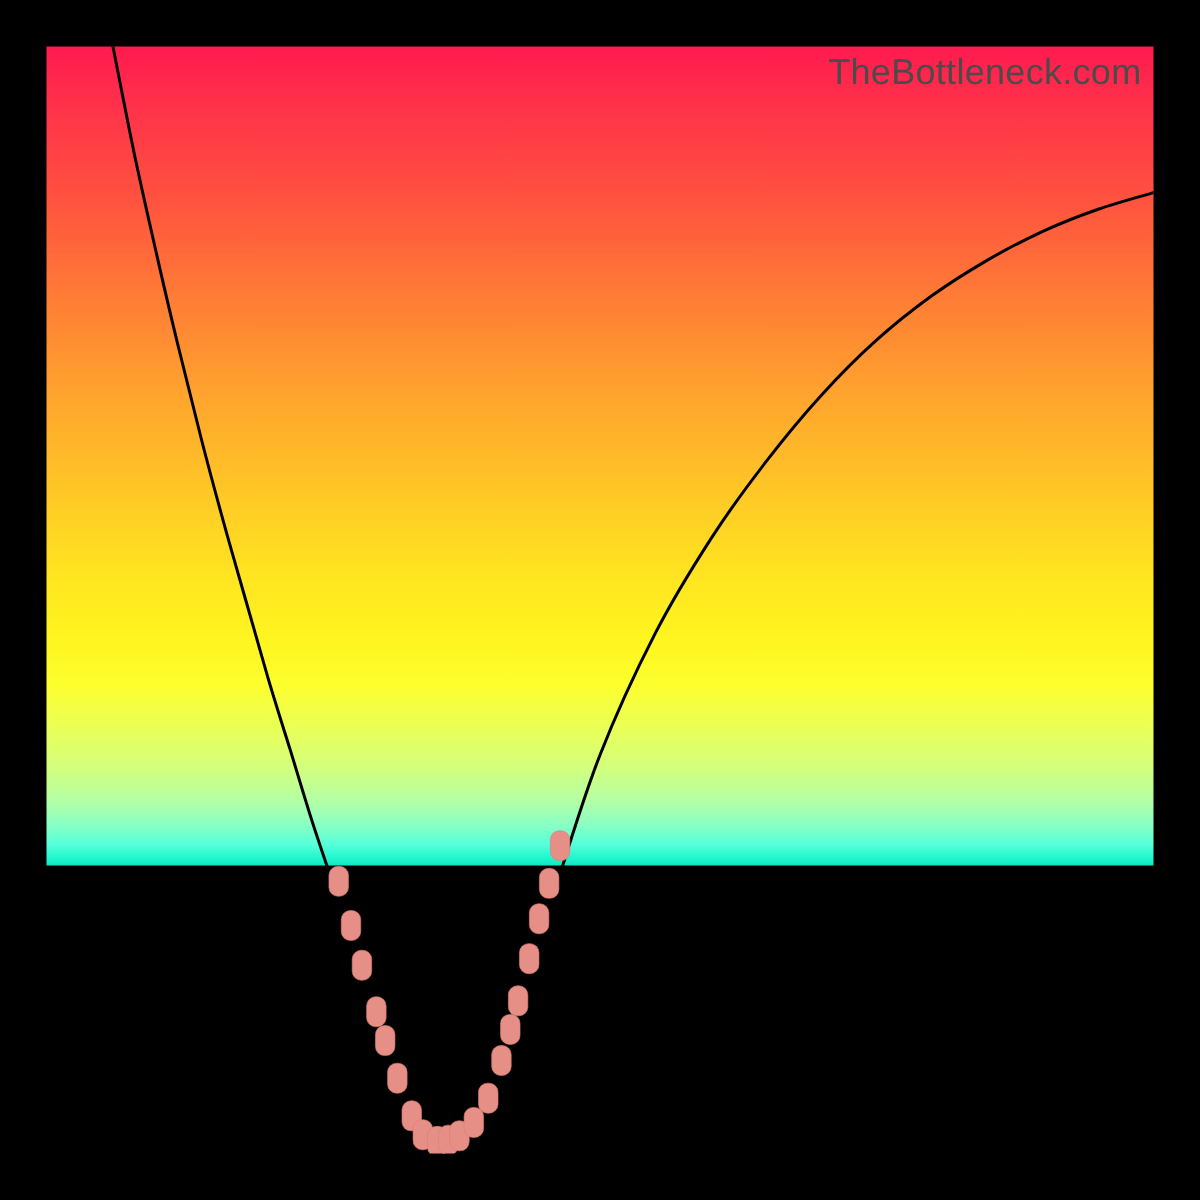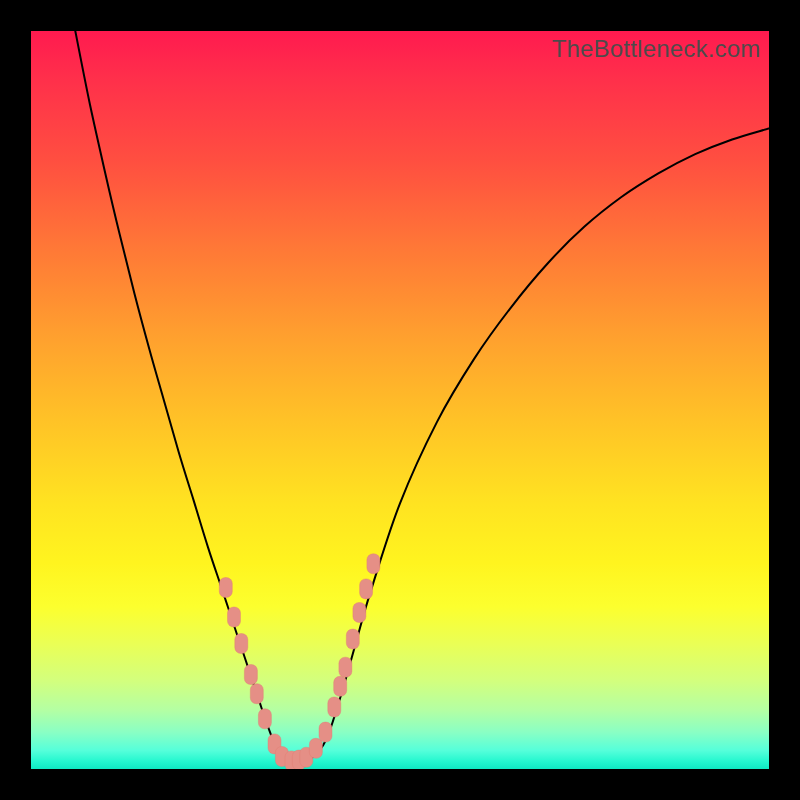--- a/index.html
+++ b/index.html
@@ -17,21 +17,21 @@
     top: 0;
     width: 800px;
     height: 800px;
     background: #000;
   }
   .plot {
     position: absolute;
     left: 31px;
     top: 31px;
     width: 738px;
-    height: 738px;
+    height: 546px;
     
     background: linear-gradient(to bottom,
       #ff1a4f 0%,
       #ff2e4b 6%,
       #ff5040 18%,
       #ff7a36 30%,
       #ffa22e 42%,
       #ffc626 54%,
       #ffe321 64%,
       #fff41f 72%,

